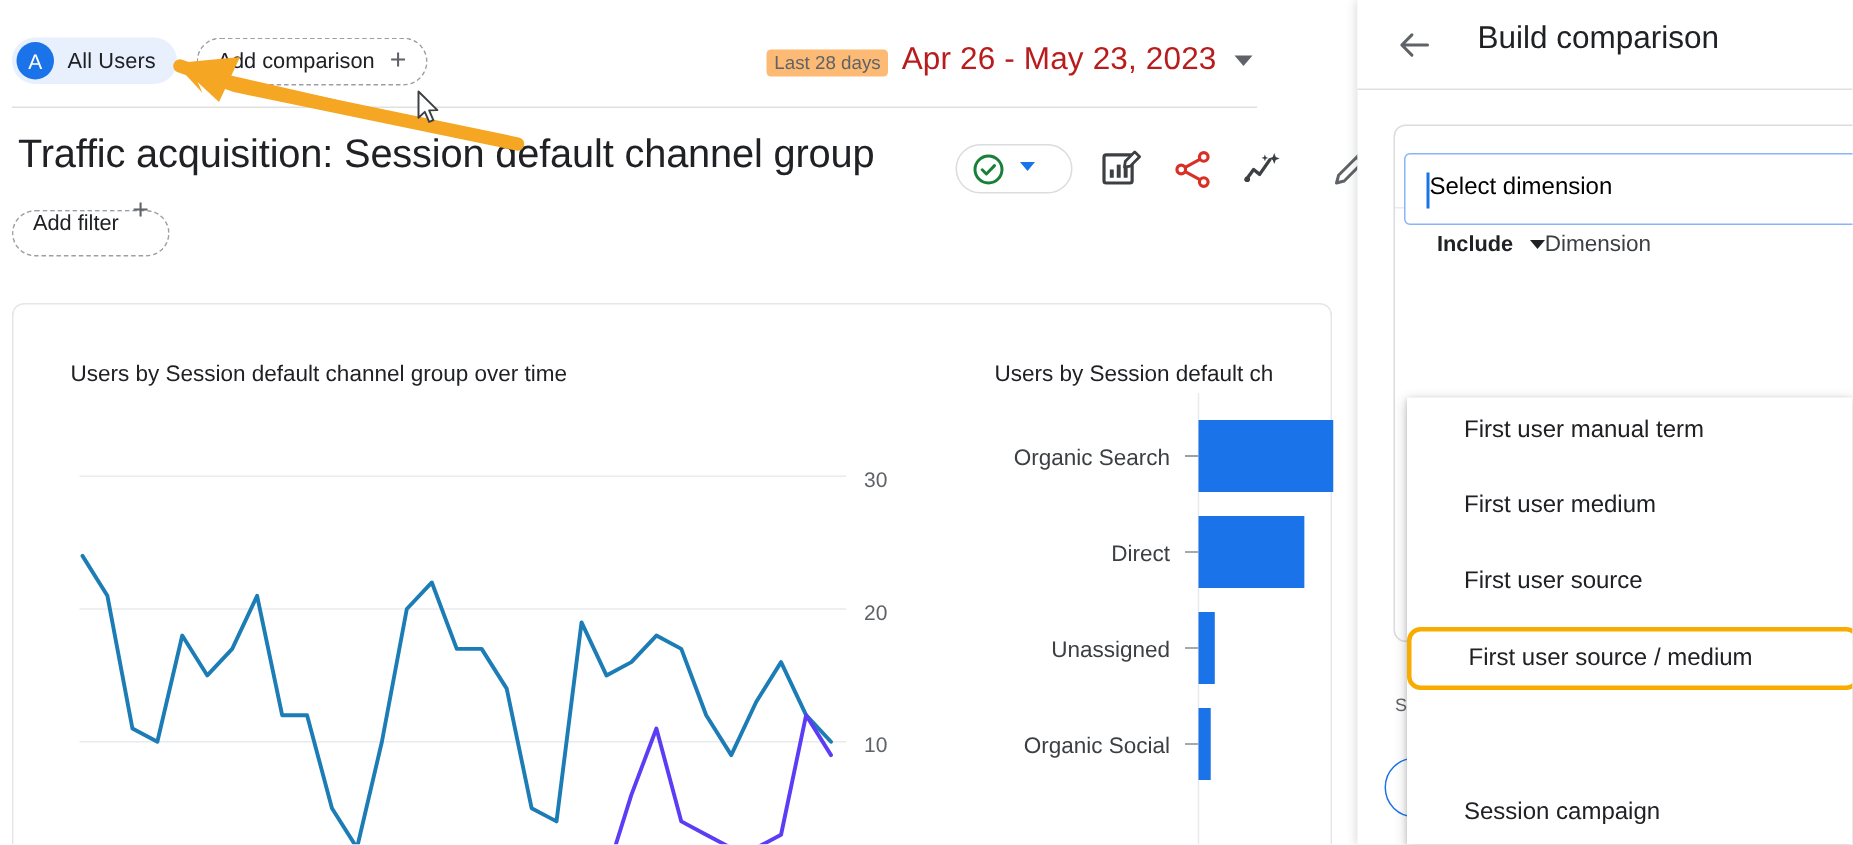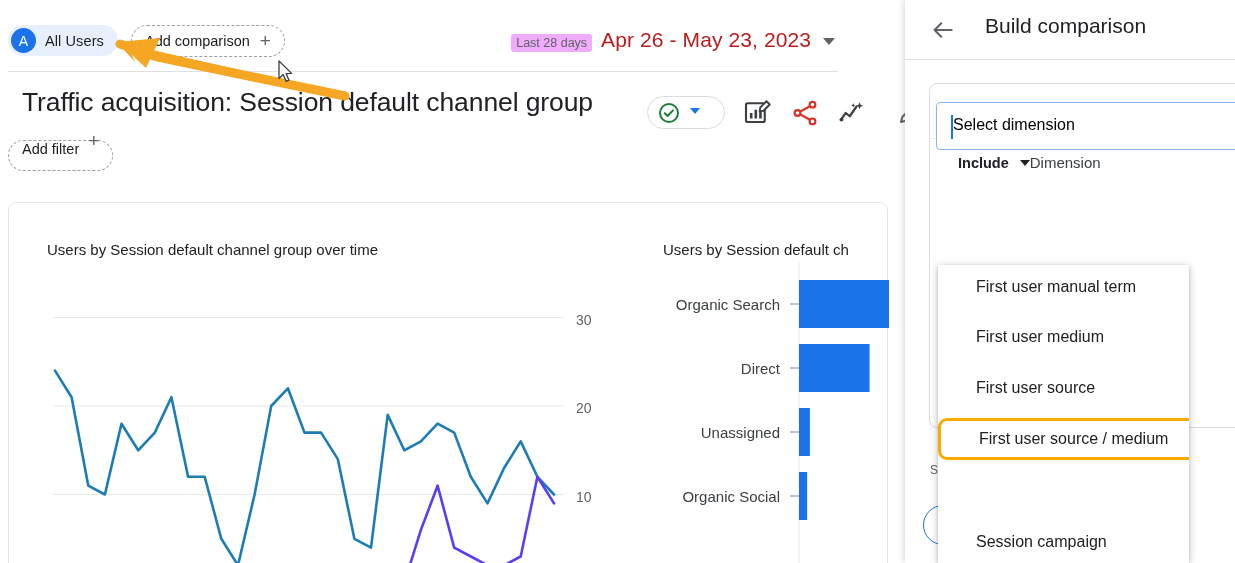--- a/index.html
+++ b/index.html
@@ -26,30 +26,30 @@
   }
   .chip-allusers .lbl{font-size:14.5px;color:#202124;letter-spacing:.1px;}
   .chip-addcomp{
     position:absolute;left:131px;top:25px;height:30px;display:flex;align-items:center;gap:10px;
     border:1px dashed #9aa0a6;border-radius:16px;padding:0 13px;cursor:pointer;background:#fff;
   }
   .chip-addcomp .lbl{font-size:14.5px;color:#202124;}
   .plus{font-size:19px;color:#5f6368;line-height:0;font-weight:300;}
 
   .daterange{position:absolute;right:70px;top:28px;display:flex;align-items:baseline;gap:9px;cursor:pointer;}
-  .daterange .pill{font-size:12.5px;color:#5f6368;background:#f0abfc;padding:2px 5px;border-radius:3px;margin-left:28px;}
+  .daterange .pill{font-size:12.5px;color:#5f6368;background:#fdba74;padding:2px 5px;border-radius:3px;margin-left:28px;}
   .daterange .rng{font-size:21px;color:#b91c1c;letter-spacing:.1px;}
   .caret{
     display:inline-block;width:0;height:0;border-left:6px solid transparent;border-right:6px solid transparent;
     border-top:7px solid #5f6368;margin-left:3px;position:relative;top:-2px;
   }
   .topdivider{position:absolute;left:8px;top:71px;width:830px;height:1px;background:#e0e0e0;}
 
   
-  .titlerow{position:absolute;left:18px;top:88px;width:717px;height:48px;}
+  .titlerow{position:absolute;left:8px;top:88px;width:717px;height:48px;}
   .pagetitle{position:absolute;left:4px;top:-1px;font-size:26.5px;color:#202124;white-space:nowrap;letter-spacing:-.1px;}
   .chip-check{
     position:absolute;left:629px;top:8px;height:33px;width:78px;border:1px solid #dadce0;border-radius:17px;
     display:flex;align-items:center;gap:6px;padding-left:9px;box-sizing:border-box;cursor:pointer;background:#fff;
   }
   .chip-check .caret{border-top-color:#1a73e8;border-left-width:5px;border-right-width:5px;border-top-width:6px;}
   .ic{position:absolute;top:10px;width:30px;height:30px;cursor:pointer;}
 
   
   .chip-filter{
@@ -98,21 +98,21 @@
   .dimfield .ph{position:absolute;left:16px;top:13px;font-size:16px;color:#000000;}
 
   .summarylbl{position:absolute;left:25px;top:463px;font-size:12px;color:#5f6368;letter-spacing:.85px;white-space:nowrap;}
   .applybtn{
     position:absolute;left:18px;top:505px;width:92px;height:40px;border:1px solid #1a73e8;border-radius:20px;
     box-sizing:border-box;background:#fff;cursor:pointer;
   }
 
   
   .menu{
-    position:absolute;left:938px;top:265px;width:251px;height:298px;background:#fff;
+    position:absolute;left:938px;top:265px;width:297px;height:298px;background:#fff;
     box-shadow:0 2px 8px rgba(60,64,67,.3),0 1px 3px rgba(60,64,67,.2);overflow:hidden;
   }
   .menuitem{
     position:absolute;left:0;width:297px;height:50px;display:flex;align-items:center;
     padding-left:38px;box-sizing:border-box;font-size:16px;color:#202124;cursor:pointer;white-space:nowrap;
   }
   .menuitem.sel{
     border:3px solid #f9ab00;border-radius:9px;left:0;width:302px;height:42px;background:#fff;
   }
 

